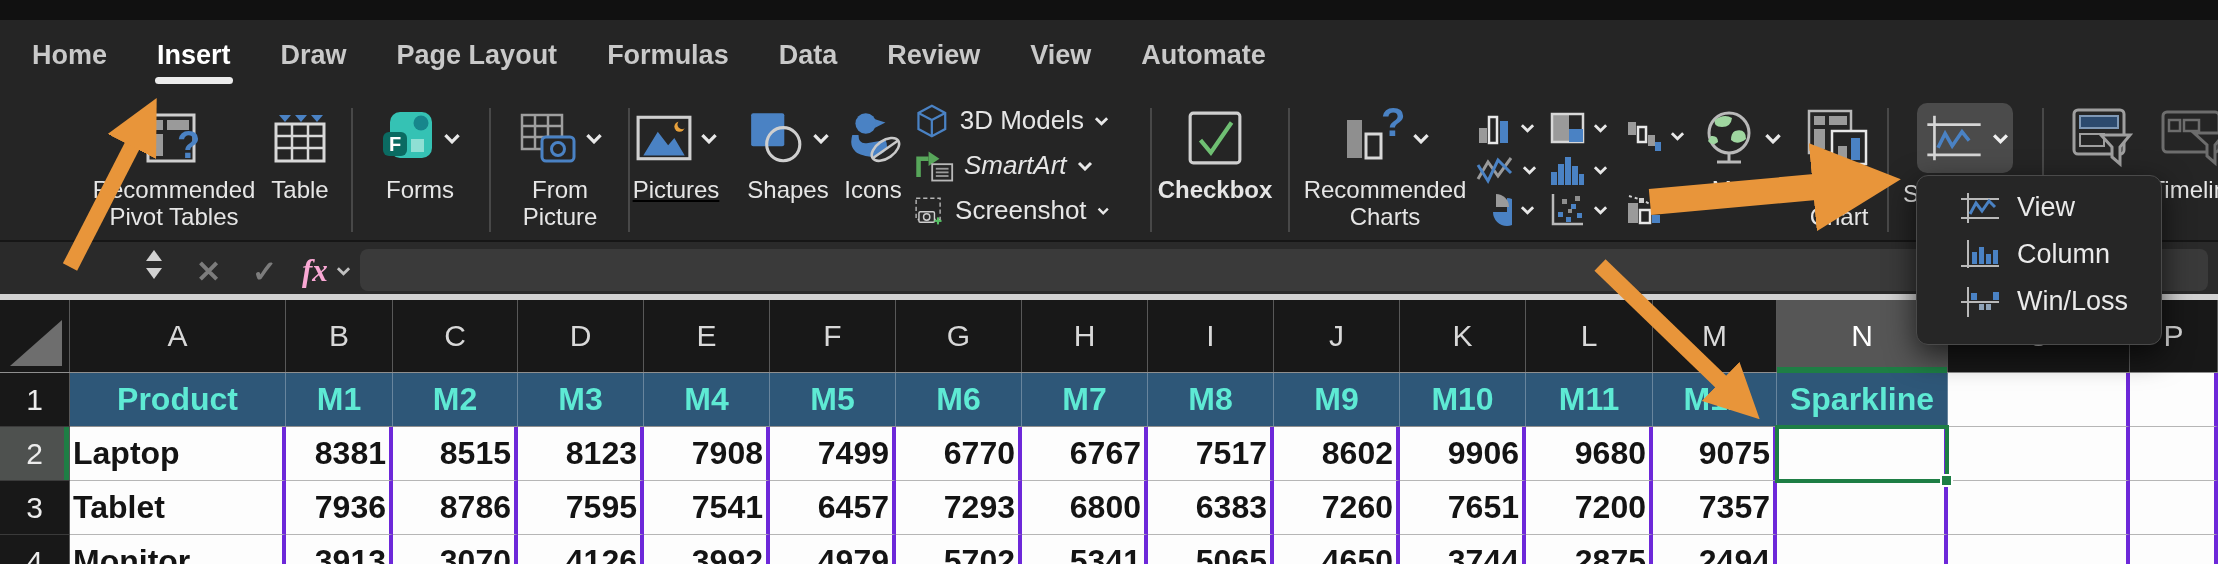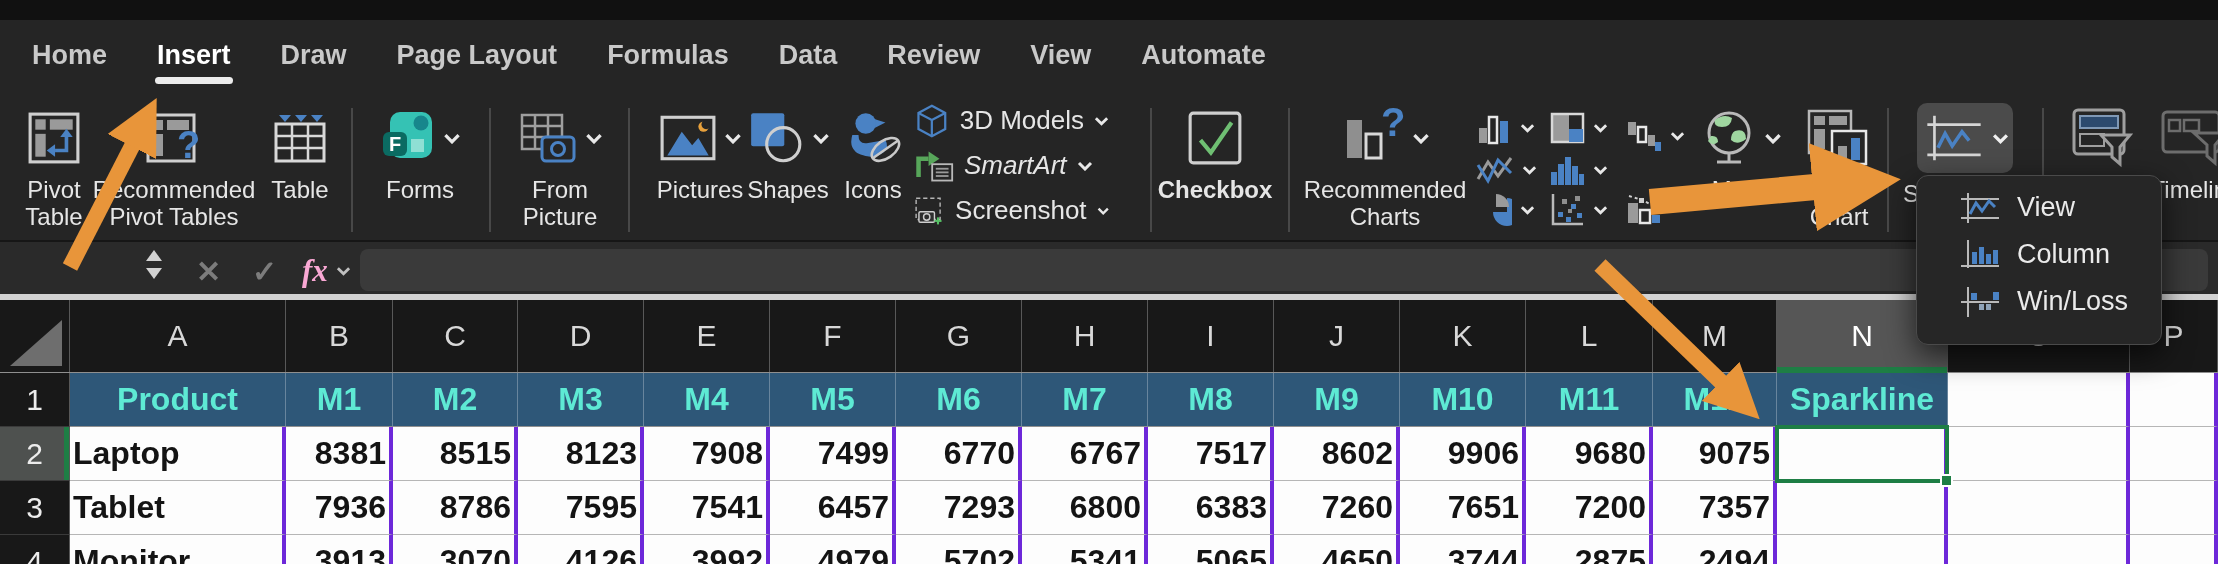--- a/index.html
+++ b/index.html
@@ -85,34 +85,20 @@
     <div class="mtab">Page Layout</div>
     <div class="mtab">Formulas</div>
     <div class="mtab">Data</div>
     <div class="mtab">Review</div>
     <div class="mtab">View</div>
     <div class="mtab">Automate</div>
   </div>
 
   <div class="ribbon">
 
-    <div class="rbtn" style="left:10px;width:88px;">
-      <div class="ricon">
-          <svg width="54" height="54" viewBox="0 0 52 52">
-        <rect x="3" y="3" width="46" height="46" fill="none" stroke="#cfcfcf" stroke-width="3"></rect>
-        <rect x="8" y="8" width="10" height="10" fill="#9a9a9a"></rect>
-        <rect x="22" y="8" width="22" height="10" fill="#9a9a9a"></rect>
-        <rect x="8" y="22" width="10" height="22" fill="#9a9a9a"></rect>
-        <polyline points="38,25 38,38 27,38" fill="none" stroke="#4a82c4" stroke-width="3.5"></polyline>
-        <path d="M38,17 l-6,8 h12 z" fill="#4a82c4"></path>
-            <path d="M19,38 l8,-6 v12 z" fill="#4a82c4"></path>
-      </svg>
-        </div>
-      <div class="rlabel">Pivot Table</div>
-    </div>
 
     <div class="rbtn" style="left:98px;width:152px;">
       <div class="ricon">
           <svg width="58" height="54" viewBox="0 0 58 52">
         <rect x="3" y="3" width="46" height="46" fill="none" stroke="#cfcfcf" stroke-width="3"></rect>
         <rect x="8" y="8" width="10" height="10" fill="#9a9a9a"></rect>
         <rect x="22" y="8" width="22" height="10" fill="#9a9a9a"></rect>
         <rect x="8" y="22" width="10" height="22" fill="#9a9a9a"></rect>
         <text x="32" y="46" font-size="38" font-weight="700" fill="#4a82c4" font-family="Liberation Sans,sans-serif">?</text>
       </svg>
@@ -169,21 +155,21 @@
         </svg>
         <svg width="18" height="11" viewBox="0 0 16 10">
             <polyline points="2,2 8,8 14,2" stroke="#e8e8e8" stroke-width="3" fill="none"></polyline>
           </svg>
       </div>
       <div class="rlabel">From Picture</div>
     </div>
 
     <div class="vsep" style="left:628px;"></div>
 
-    <div class="rbtn" style="left:652px;width:96px;">
+    <div class="rbtn" style="left:628px;width:96px;text-decoration:underline;">
       <div class="ricon">
         <svg width="58" height="54" viewBox="0 0 56 52">
           <rect x="3" y="6" width="50" height="40" fill="none" stroke="#d0d0d0" stroke-width="3"></rect>
           <polygon points="8,43 22,20 32,33 38,26 48,43" fill="#4a82c4"></polygon>
           <circle cx="43" cy="15" r="5" fill="#e8a13c"></circle>
             <circle cx="45.5" cy="13" r="4.5" fill="#252525"></circle>
         </svg>
         <svg width="18" height="11" viewBox="0 0 16 10">
             <polyline points="2,2 8,8 14,2" stroke="#e8e8e8" stroke-width="3" fill="none"></polyline>
           </svg>

